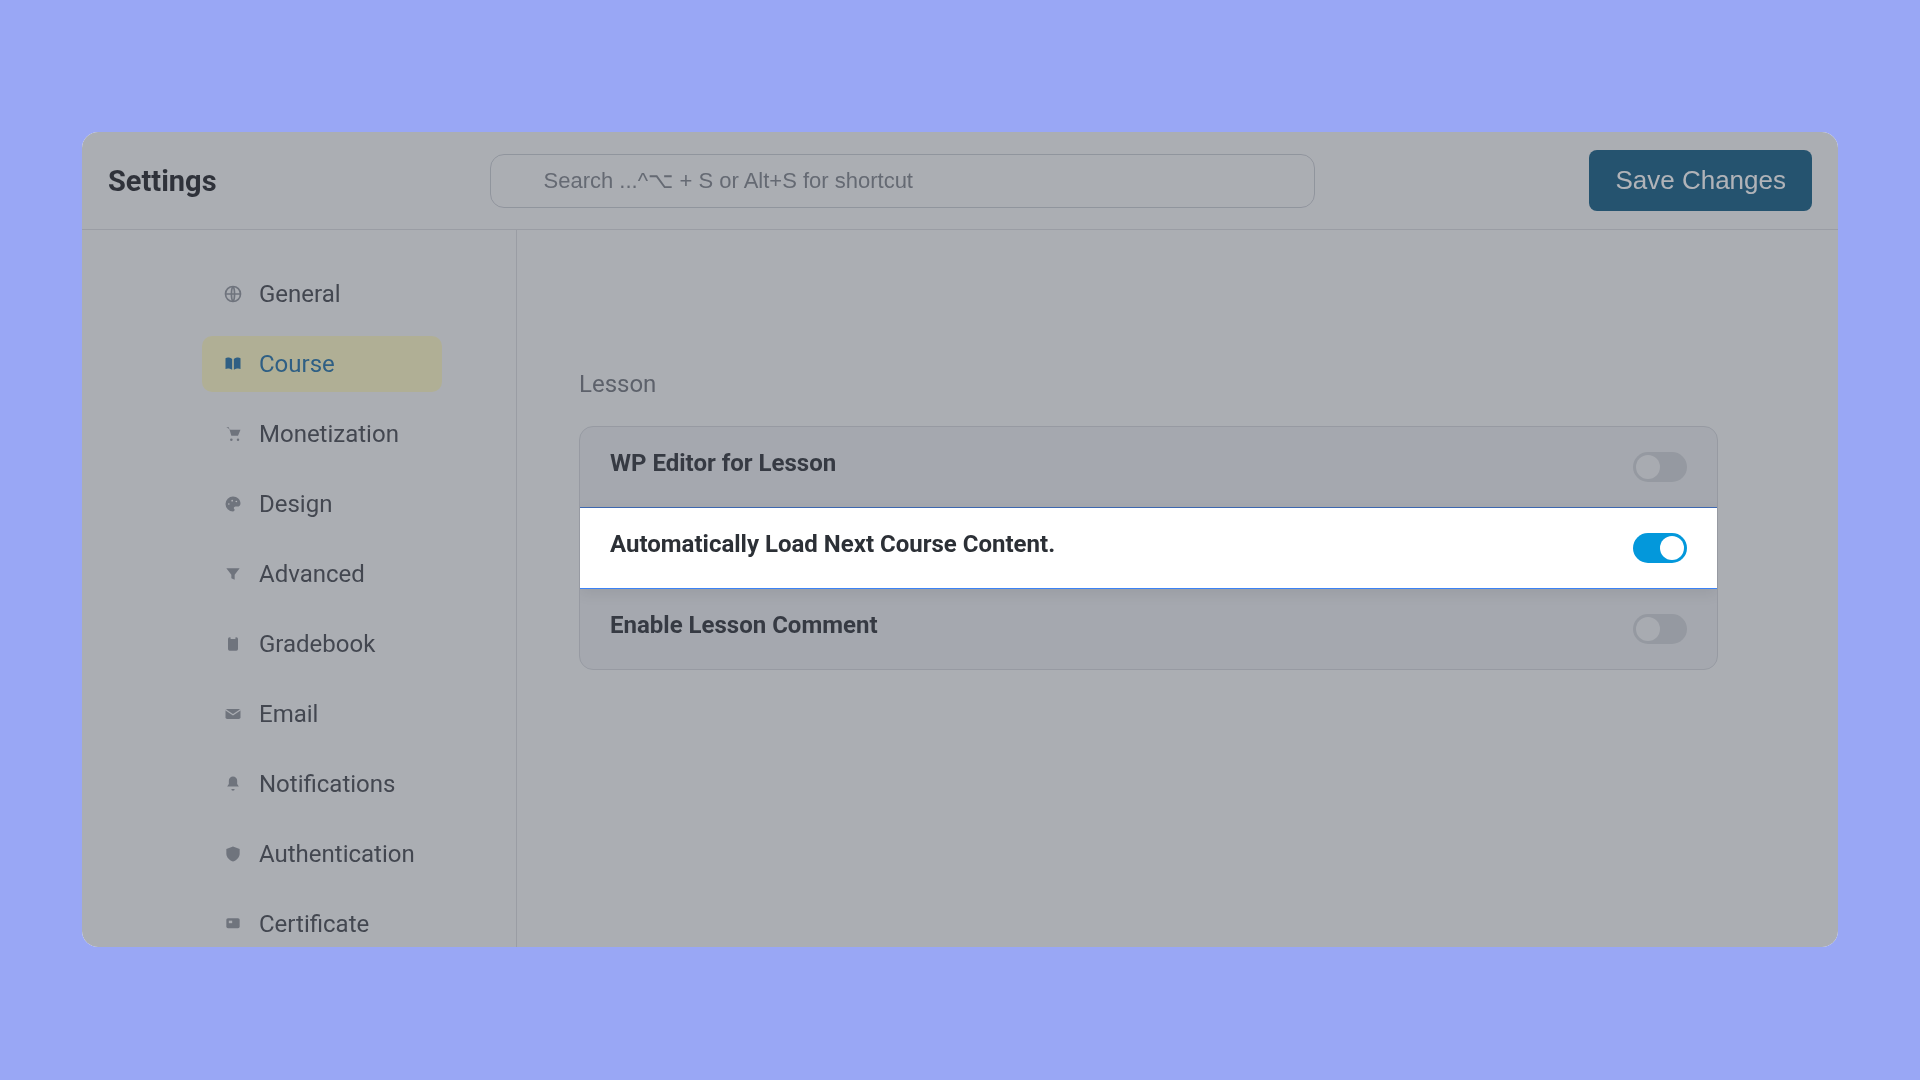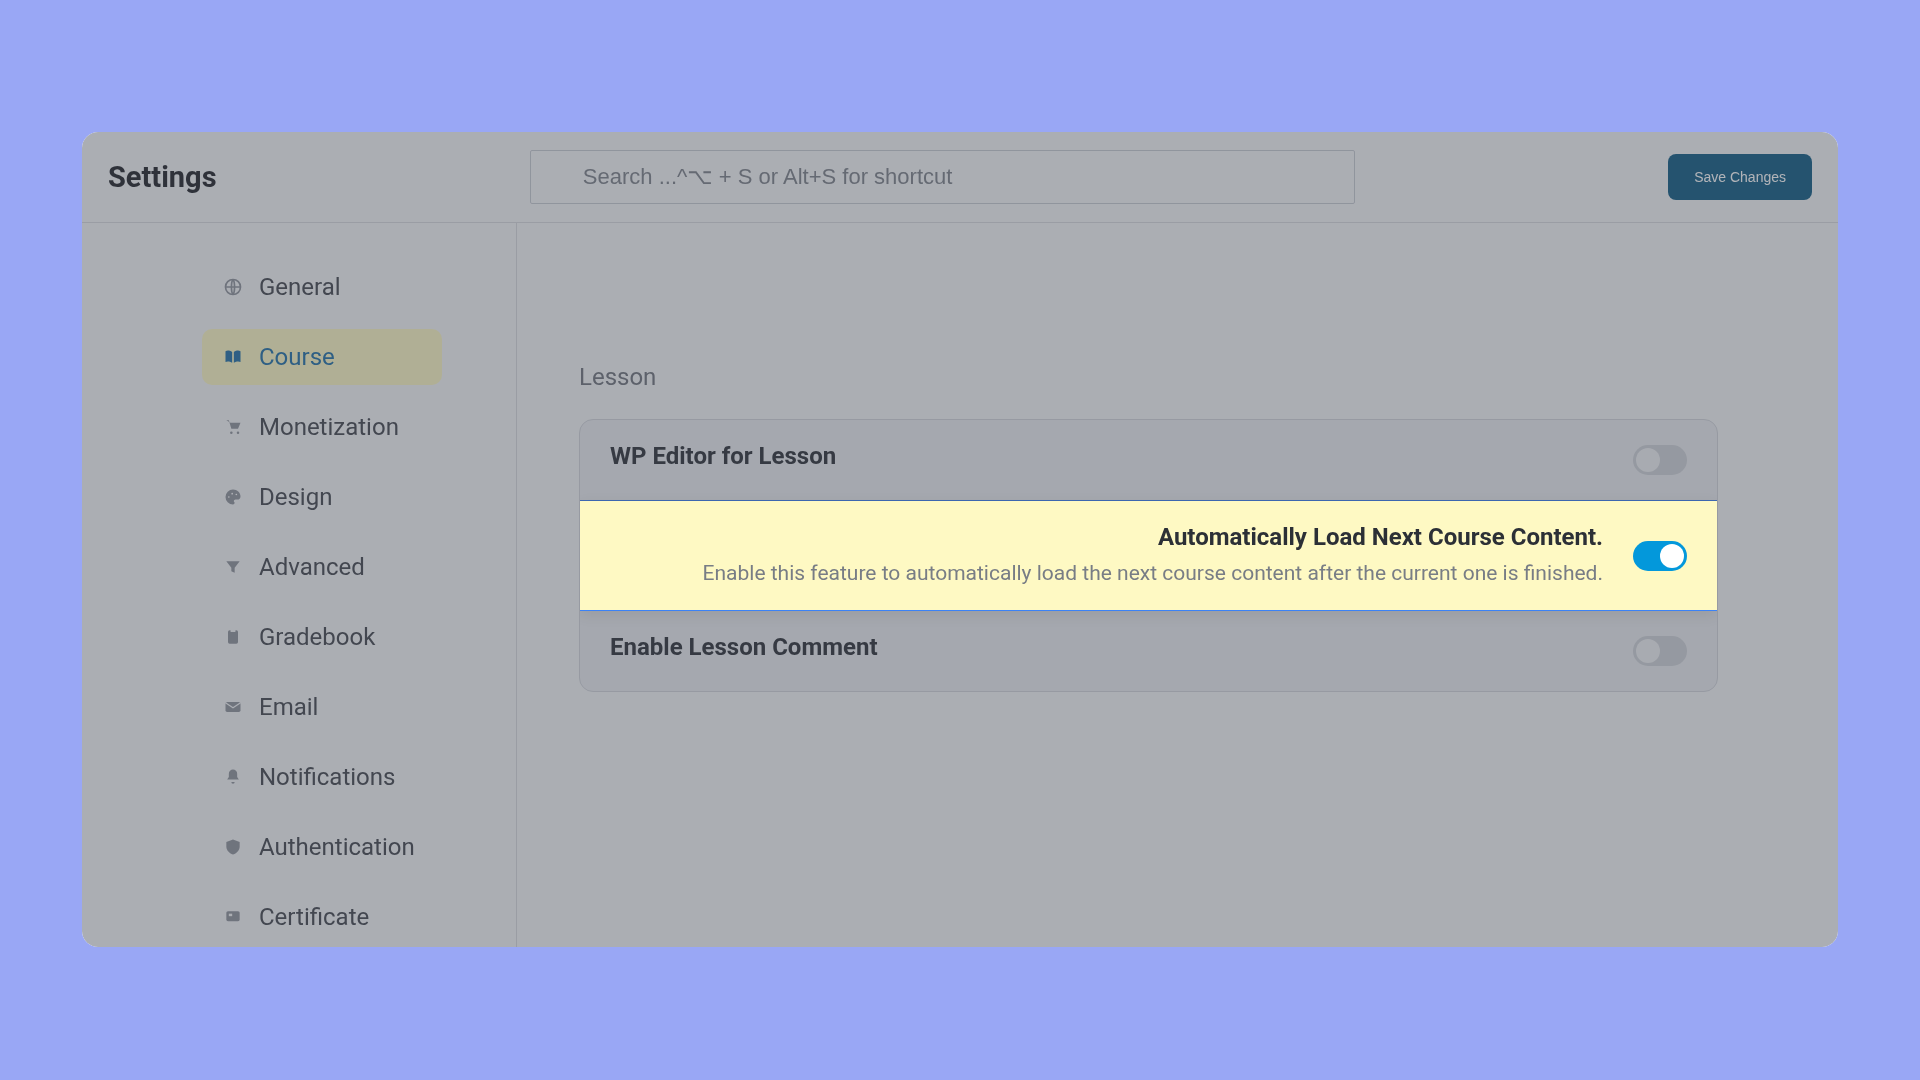--- a/index.html
+++ b/index.html
@@ -41,21 +41,21 @@
     }
     .search-wrap {
       flex: 1;
       display: flex;
       justify-content: center;
     }
     .search-input {
       width: 825px;
       height: 54px;
       border: 1px solid #c7cbd1;
-      border-radius: 2px;
+      border-radius: 14px;
       background: #f5f6f7;
       padding: 0 20px 0 52px;
       font-size: 22px;
       color: #333;
       position: relative;
     }
     .search-input::placeholder { color: #7d8289; }
     .search-box {
       position: relative;
     }
@@ -71,21 +71,21 @@
       border-right-color: transparent;
     }
     .save-button {
       flex: 0 0 auto;
       margin-left: 40px;
       background: #0e5b82;
       color: #fff;
       border: none;
       border-radius: 8px;
       padding: 15px 26px;
-      font-size: 14px;
+      font-size: 26px;
       font-weight: 500;
       cursor: pointer;
     }
     .body {
       flex: 1;
       display: flex;
     }
     .sidebar {
       width: 435px;
       border-right: 1px solid #d8dadd;
@@ -133,25 +133,24 @@
     }
     .setting-row {
       display: flex;
       align-items: center;
       justify-content: space-between;
       padding: 22px 30px;
       border-bottom: 1px solid #3b82f6;
     }
     .setting-row:last-child { border-bottom: none; gap: 28px; }
     .setting-row.highlight {
-      background: #fef9c3;
+      background: #ffffff;
       box-shadow: 0 4px 14px rgba(0,0,0,0.08);
       position: relative;
       z-index: 2;
-      text-align: right;
     }
     .setting-text { flex: 1; padding-right: 30px; }
     .setting-title {
       font-size: 24px;
       font-weight: 700;
       color: #2c3036;
       margin-bottom: 8px;
     }
     .setting-desc {
       font-size: 21px;
@@ -307,21 +306,20 @@
             <div class="setting-text">
               <div class="setting-title">WP Editor for Lesson</div>
             </div>
             <div class="toggle off">
               <div class="toggle-knob"></div>
             </div>
           </div>
           <div class="setting-row highlight" style="z-index: 3;">
             <div class="setting-text">
               <div class="setting-title">Automatically Load Next Course Content.</div>
-              <div class="setting-desc">Enable this feature to automatically load the next course content after the current one is finished.</div>
             </div>
             <div class="toggle on">
               <div class="toggle-knob"></div>
             </div>
           </div>
           <div class="setting-row">
             <div class="setting-text">
               <div class="setting-title">Enable Lesson Comment</div>
             </div>
             <div class="toggle off">

